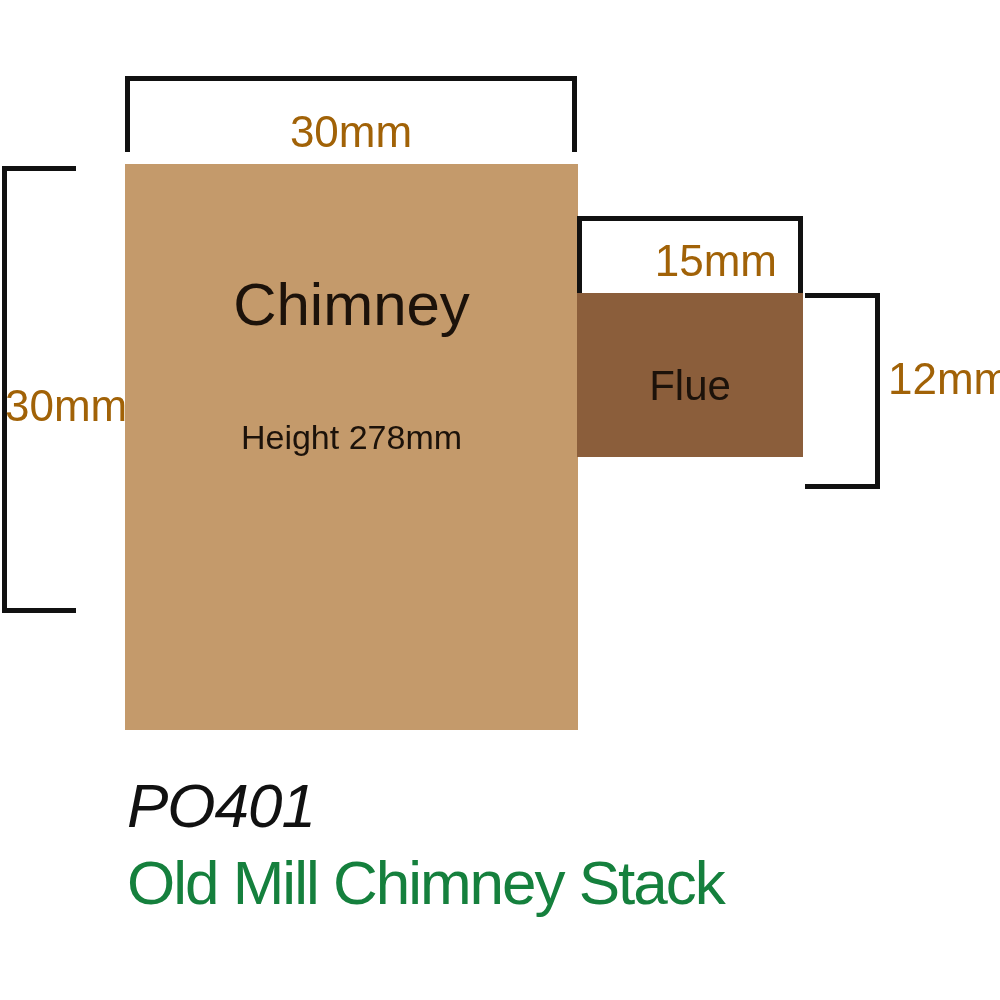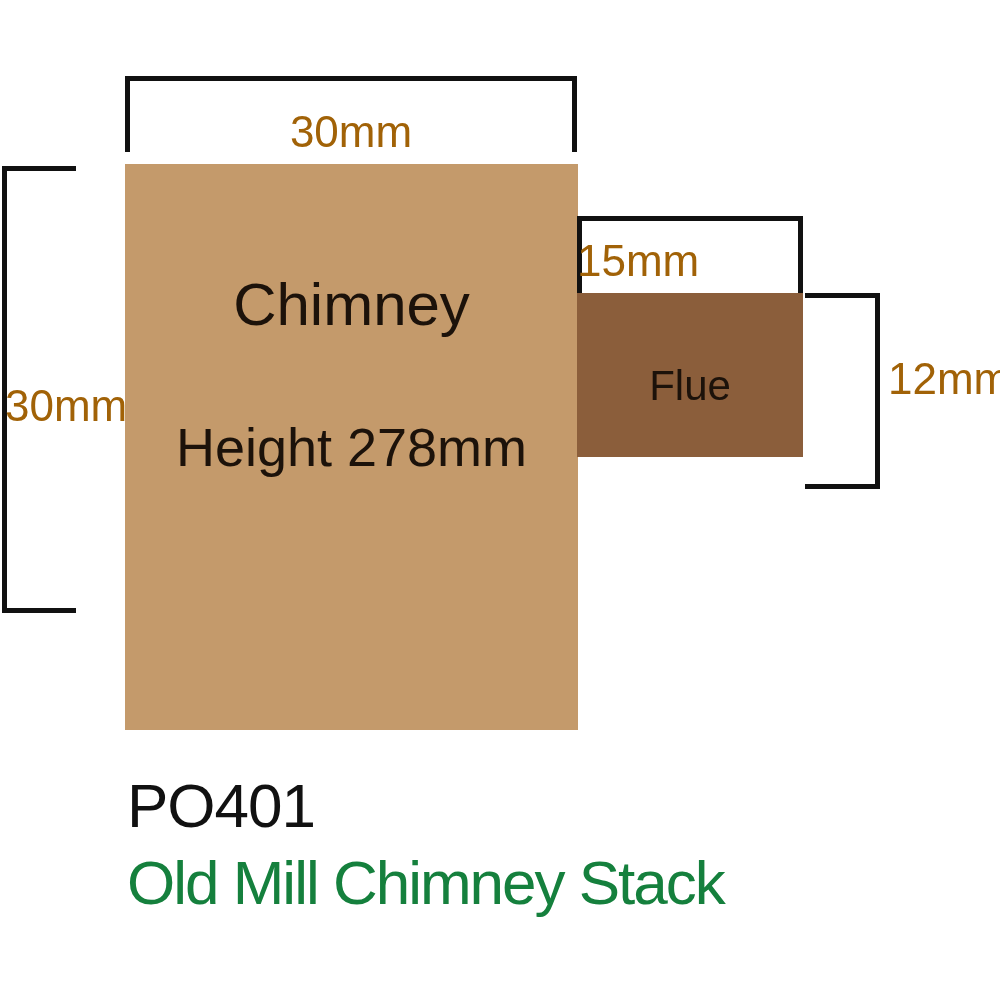--- a/index.html
+++ b/index.html
@@ -37,47 +37,48 @@
   .dim-top-lbl    { left: 125px; top: 110px; width: 452px; text-align: center; font-size: 44px; }
   
   .dim-left-v     { left: 2px;   top: 166px; width: 5px;   height: 447px; }
   .dim-left-ttick { left: 2px;   top: 166px; width: 74px;  height: 5px; }
   .dim-left-btick { left: 2px;   top: 608px; width: 74px;  height: 5px; }
   .dim-left-lbl   { left: 5px;   top: 384px; font-size: 44px; }
   
   .dim-flue-h     { left: 577px; top: 216px; width: 226px; height: 5px; }
   .dim-flue-ltick { left: 577px; top: 216px; width: 5px;   height: 77px; }
   .dim-flue-rtick { left: 798px; top: 216px; width: 5px;   height: 77px; }
-  .dim-flue-lbl   { left: 577px; top: 239px; width: 200px; text-align: left; font-size: 44px; }
+  .dim-flue-lbl   { left: 577px; top: 239px; width: 200px; text-align: right; font-size: 44px; }
   
   .dim-flue12-v     { left: 875px; top: 293px; width: 5px;  height: 196px; }
   .dim-flue12-ttick { left: 805px; top: 293px; width: 75px; height: 5px; }
   .dim-flue12-btick { left: 805px; top: 484px; width: 75px; height: 5px; }
   .dim-flue12-lbl   { left: 888px; top: 357px; font-size: 44px; }
   
   .chimney-lbl {
     left: 0; top: 111px; width: 100%;
     text-align: center; font-size: 60px;
     color: #1c120a;
   }
   .chimney-height-lbl {
     left: 0; top: 256px; width: 100%;
-    text-align: center; font-size: 54px;
+    text-align: center; font-size: 34px;
     color: #1c120a;
   }
   .flue-lbl {
     left: 0; top: 72px; width: 100%;
     text-align: center; font-size: 42px;
     color: #1c120a;
   }
   
   .caption-code {
     left: 127px; top: 775px;
     font-size: 62px; letter-spacing: -1px;
     color: #111111;
+    font-style: italic;
   }
   .caption-name {
     left: 127px; top: 852px;
     font-size: 62px; letter-spacing: -2px;
     color: #15803d;
   }
 </style>
 </head>
 <body>
 

